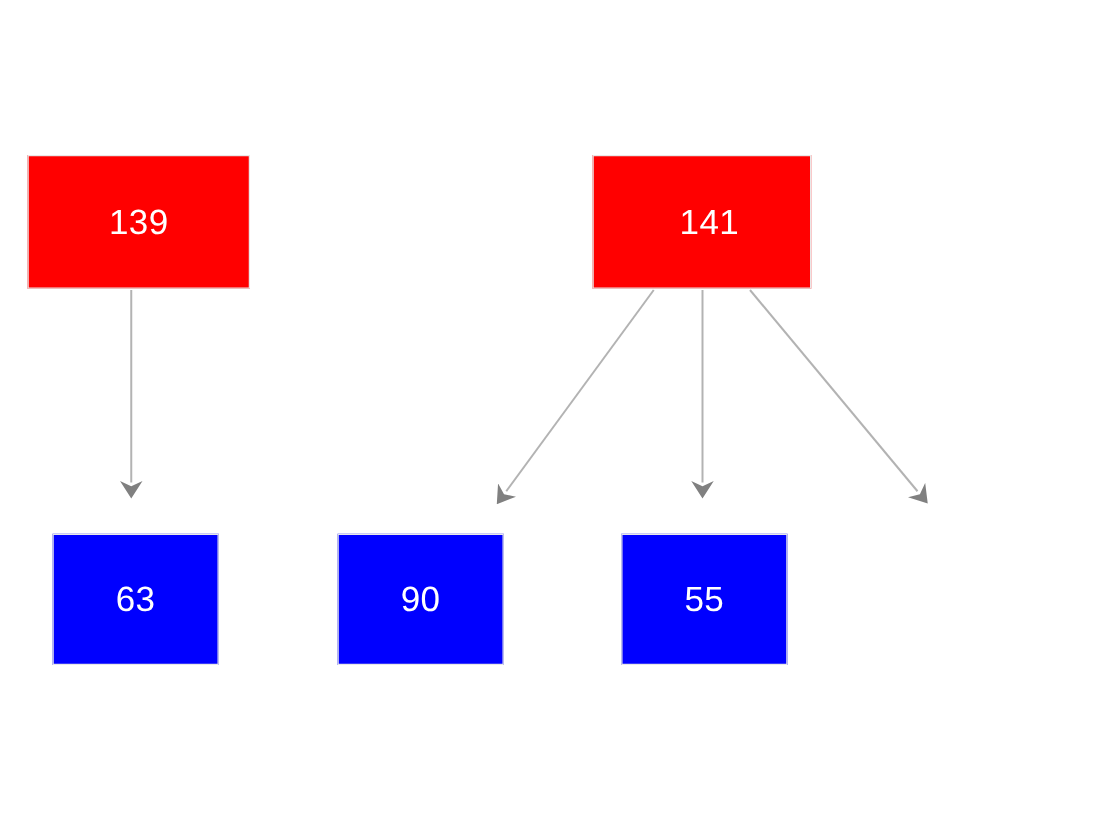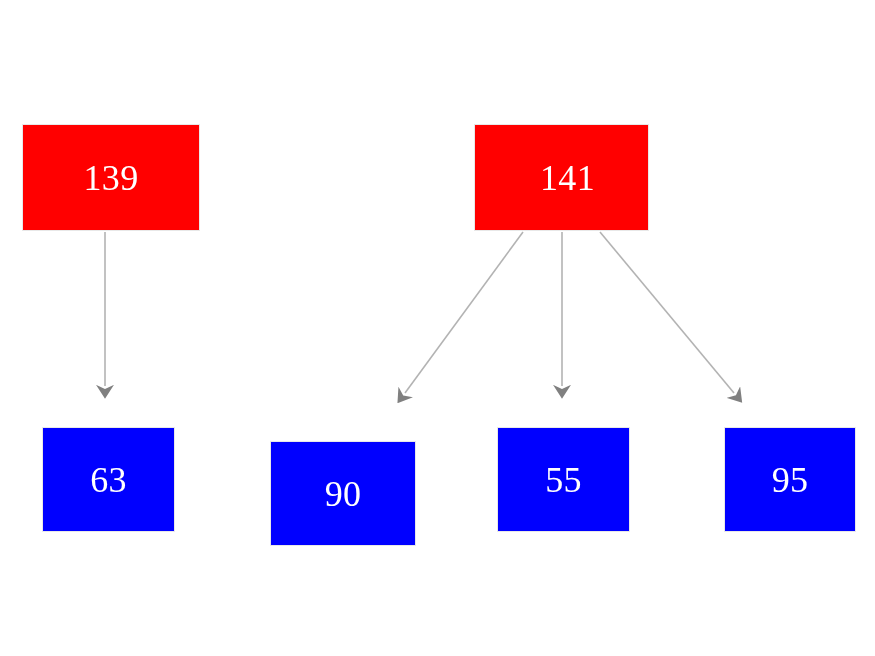--- a/index.html
+++ b/index.html
@@ -32,22 +32,22 @@
   .node {
     position: absolute;
     box-sizing: border-box;
     display: flex;
     align-items: center;
     justify-content: center;
     border: 1px solid #e8e8e8;
   }
   .node-label {
     color: #ffffff;
-    font-family: Liberation Serif, serif;
-    font-size: 36px;
+    font-family: Liberation Sans, sans-serif;
+    font-size: 28px;
     font-weight: 400;
     line-height: 1;
     letter-spacing: 0.3px;
     user-select: none;
   }
   .node-parent { background: #ff0000; }
   .node-child  { background: #0000ff; }
 </style>
 </head>
 <body>
@@ -73,25 +73,22 @@
   </div>
 
   <div class="node node-parent" style="left:474px; top:124px; width:175px; height:107px;padding-left:12px;">
     <span class="node-label">141</span>
   </div>
 
   <div class="node node-child" style="left:42px; top:427px; width:133px; height:105px;">
     <span class="node-label">63</span>
   </div>
 
-  <div class="node node-child" style="left:270px; top:427px; width:146px; height:105px;margin-top:14px;">
+  <div class="node node-child" style="left:270px; top:427px; width:133px; height:105px;">
     <span class="node-label">90</span>
   </div>
 
   <div class="node node-child" style="left:497px; top:427px; width:133px; height:105px;">
     <span class="node-label">55</span>
   </div>
 
-  <div class="node node-child" style="left:724px; top:427px; width:132px; height:105px;">
-    <span class="node-label">95</span>
-  </div>
 
 </div>
 
 </body></html>

